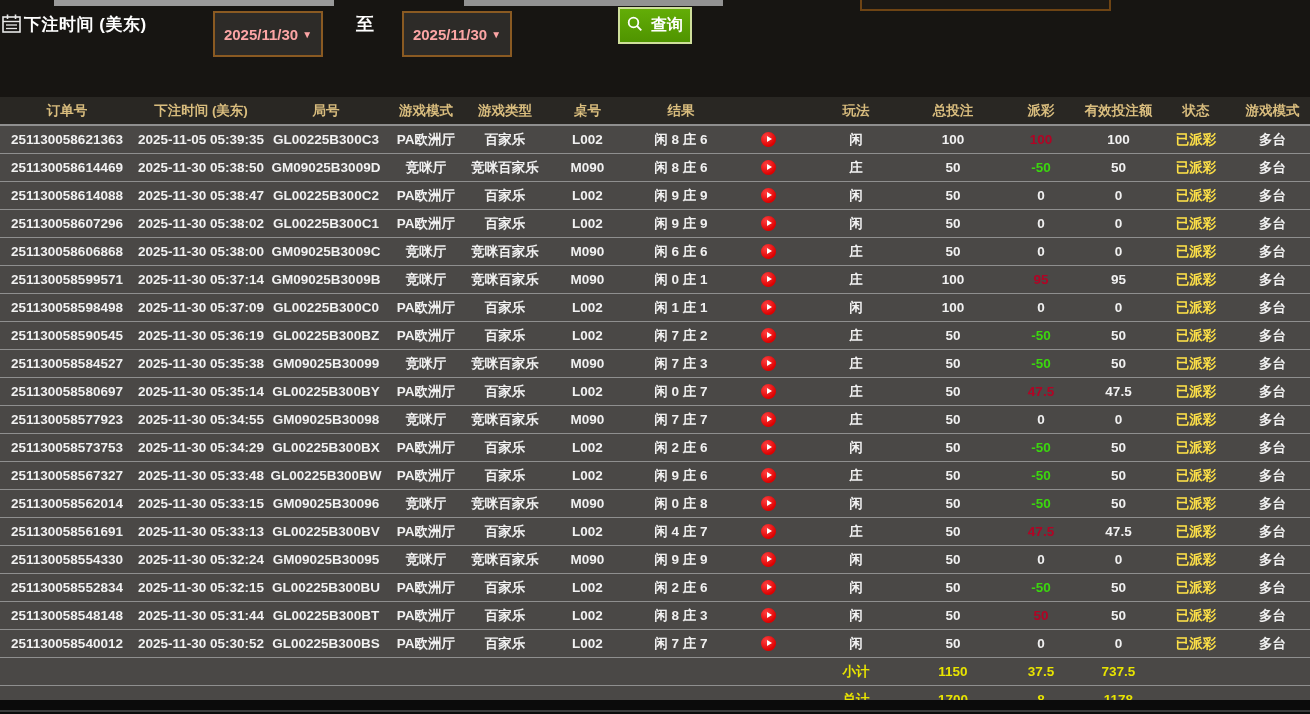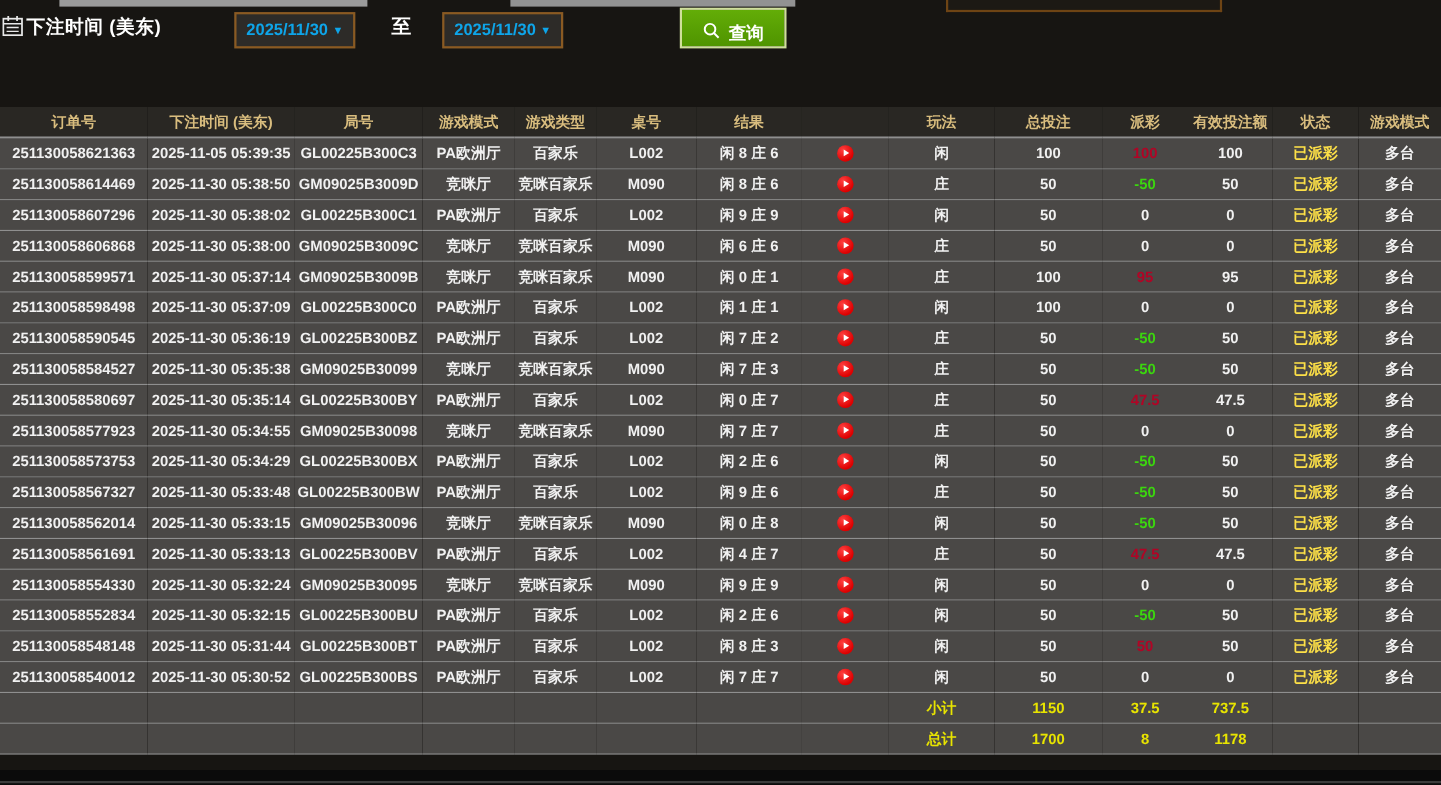--- a/index.html
+++ b/index.html
@@ -13,35 +13,35 @@
   .remnant{position:absolute;top:0;}
   .remnant-gray1{left:54px;width:280px;height:6px;background:#9a9a9a;}
   .remnant-gray2{left:464px;width:259px;height:6px;background:#929292;}
   .remnant-brown{left:860px;width:251px;height:11px;background:#1c1914;border:2px solid #6e4414;border-top:none;box-sizing:border-box;}
 
   
   .filterbar{position:absolute;left:0;top:0;width:1310px;height:56px;}
   .cal-icon{position:absolute;left:2px;top:14px;width:19px;height:19px;}
   .filter-label{position:absolute;left:24px;top:13px;font-size:17px;font-weight:bold;color:#ffffff;letter-spacing:0.5px;}
   .date-select{
-    position:absolute;top:11px;width:110px;height:33px;box-sizing:border-box;
+    position:absolute;top:11px;width:110px;height:46px;box-sizing:border-box;
     background:#2d2b28;border:2px solid #8a5a22;
-    color:#0ea5e9;font-size:15px;font-weight:bold;
+    color:#fca5a5;font-size:15px;font-weight:bold;
     display:flex;align-items:center;justify-content:center;gap:4px;cursor:pointer;
   }
   .date-select .arrow{font-size:10px;margin-top:1px;}
   .date-from{left:213px;}
   .date-to{left:402px;}
   .to-label{position:absolute;left:356px;top:12px;font-size:18px;font-weight:bold;color:#ffffff;}
   .search-btn{
-    position:absolute;left:618px;top:7px;width:97px;height:37px;box-sizing:border-box;
+    position:absolute;left:618px;top:7px;width:74px;height:37px;box-sizing:border-box;
     background:linear-gradient(#63ad07,#4f9400);
     border:2px solid #cfdf9b;
     color:#ffffff;font-size:16px;font-weight:bold;
-    display:flex;align-items:flex-end;justify-content:center;gap:8px;cursor:pointer;
+    display:flex;align-items:center;justify-content:center;gap:8px;cursor:pointer;
     font-family:inherit;
   }
   .search-btn svg{flex:0 0 auto;}
 
   
   table{border-collapse:collapse;table-layout:fixed;width:1310px;position:absolute;left:0;top:56px;margin-top:41px;}
   th,td{padding:0;text-align:center;vertical-align:middle;overflow:hidden;white-space:nowrap;}
   thead th{
     height:27px;background:#292723;color:#d9bd7e;
     font-size:13.5px;font-weight:bold;border-bottom:2px solid #8f8f8f;
@@ -173,20 +173,36 @@
         <td>闲 8 庄 6</td>
         <td><span class="play-btn"></span></td>
         <td>庄</td>
         <td>50</td>
         <td class="neg">-50</td>
         <td>50</td>
         <td class="status">已派彩</td>
         <td>多台</td>
       </tr>
       <tr>
+        <td>251130058614088</td>
+        <td>2025-11-30 05:38:47</td>
+        <td>GL00225B300C2</td>
+        <td>PA欧洲厅</td>
+        <td>百家乐</td>
+        <td>L002</td>
+        <td>闲 9 庄 9</td>
+        <td><span class="play-btn"></span></td>
+        <td>闲</td>
+        <td>50</td>
+        <td class="zero">0</td>
+        <td>0</td>
+        <td class="status">已派彩</td>
+        <td>多台</td>
+      </tr>
+      <tr>
         <td>251130058607296</td>
         <td>2025-11-30 05:38:02</td>
         <td>GL00225B300C1</td>
         <td>PA欧洲厅</td>
         <td>百家乐</td>
         <td>L002</td>
         <td>闲 9 庄 9</td>
         <td><span class="play-btn"></span></td>
         <td>闲</td>
         <td>50</td>

